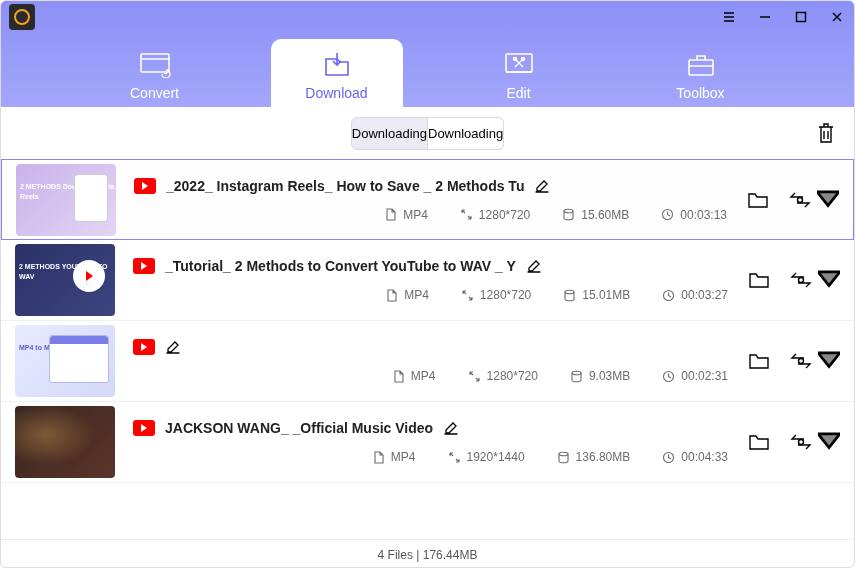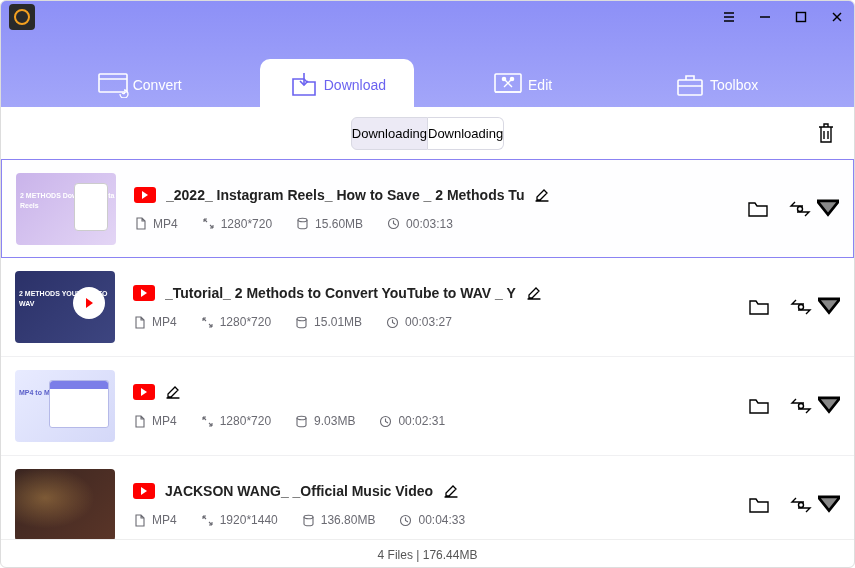--- a/index.html
+++ b/index.html
@@ -6,45 +6,45 @@
 body { width: 855px; height: 568px; background: #fff; overflow: hidden; border: 1px solid #ddd; border-radius: 6px; }
 
 .header { background: linear-gradient(180deg, #8d90f7 0%, #a3a6f9 100%); height: 106px; position: relative; }
 .header-top { display: flex; justify-content: space-between; align-items: center; padding: 4px 10px 0 8px; height: 28px; }
 .app-icon { width: 26px; height: 26px; background: #2a2a2a; border-radius: 4px; display: flex; align-items: center; justify-content: center; }
 .app-icon-inner { width: 16px; height: 16px; border: 2px solid #f4a020; border-radius: 50%; position: relative; }
 .window-controls { display: flex; gap: 22px; align-items: center; }
 .window-controls svg { width: 14px; height: 14px; }
 
 .nav-tabs { display: flex; justify-content: center; gap: 50px; align-items: flex-end; height: 78px; }
-.nav-tab { display: flex; flex-direction: row; align-items: center; gap: 4px; color: #fff; padding: 10px 28px 6px; border-radius: 10px 10px 0 0; cursor: pointer; min-width: 132px; }
+.nav-tab { display: flex; flex-direction: column; align-items: center; gap: 4px; color: #fff; padding: 10px 28px 6px; border-radius: 10px 10px 0 0; cursor: pointer; min-width: 132px; }
 .nav-tab.active { background: #fff; color: #6b63f0; }
 .nav-tab .tab-icon { width: 32px; height: 32px; display: flex; align-items: center; justify-content: center; }
 .nav-tab-label { font-size: 14px; }
 
 .subbar { display: flex; justify-content: center; align-items: center; padding: 10px 0; position: relative; height: 52px; }
 .subtab-group { display: flex; border-radius: 6px; overflow: visible; }
 .subtab { font-size: 13px; padding: 8px 0; cursor: pointer; border: 1px solid #d9d9e3; background: #fff; }
 .subtab.active { background: #eceaf5; }
 .subtab:first-child { border-radius: 6px 0 0 6px; }
 .subtab:last-child { border-radius: 0 6px 6px 0; border-left: none; }
 .trash-btn { position: absolute; right: 18px; width: 20px; height: 22px; }
 
 .list { height: 380px; overflow-y: auto; }
-.item { display: flex; align-items: center; padding: 10px 14px; border-bottom: 1px solid #f0f0f2; height: 99px; position: relative; }
+.item { display: flex; align-items: center; padding: 10px 14px; border-bottom: 1px solid #f0f0f2; height: 81px; position: relative; }
 .item.selected { border: 1px solid #8b83f3; background: #fefeff; }
 .thumb { width: 100px; height: 72px; border-radius: 4px; flex-shrink: 0; display: flex; align-items: center; justify-content: center; color: #fff; font-size: 9px; font-weight: bold; position: relative; overflow: hidden; }
 .thumb .thumb-text { position: absolute; left: 4px; top: 18px; font-size: 7px; line-height: 10px; text-align: left; }
 .item-content { flex: 1; margin-left: 18px; min-width: 0; }
 .item-title-row { display: flex; align-items: center; gap: 10px; margin-bottom: 14px; }
 .yt-badge { width: 22px; height: 16px; background: #ff0000; border-radius: 3px; display: flex; align-items: center; justify-content: center; flex-shrink: 0; }
 .yt-badge::after { content: ""; border-left: 6px solid #fff; border-top: 4px solid transparent; border-bottom: 4px solid transparent; }
 .item-title { font-size: 14px; font-weight: 600; color: #222; white-space: nowrap; overflow: hidden; text-overflow: ellipsis; }
 .edit-icon { flex-shrink: 0; }
-.item-meta { display: flex; gap: 24px; align-items: center; font-size: 12px; color: #6a6a72; }
+.item-meta { display: flex; gap: 32px; align-items: center; font-size: 12px; color: #6a6a72; justify-content: flex-end; }
 .meta-cell { display: flex; align-items: center; gap: 6px; }
 .meta-cell svg { width: 13px; height: 13px; }
 .item-actions { display: flex; gap: 20px; align-items: center; margin-left: 20px; }
 .item-actions svg { width: 22px; height: 20px; }
 .caret { width: 8px; }
 
 .footer { text-align: center; font-size: 12px; color: #555; padding: 8px 0; border-top: 1px solid #eee; }
 
 .thumb1 { background: linear-gradient(135deg, #c9b3ea, #e3d5f5); }
 .thumb1 .phone { position:absolute; right:8px; top:10px; width:34px; height:48px; background:#fff; border-radius:4px; border:1px solid #ccc; }

